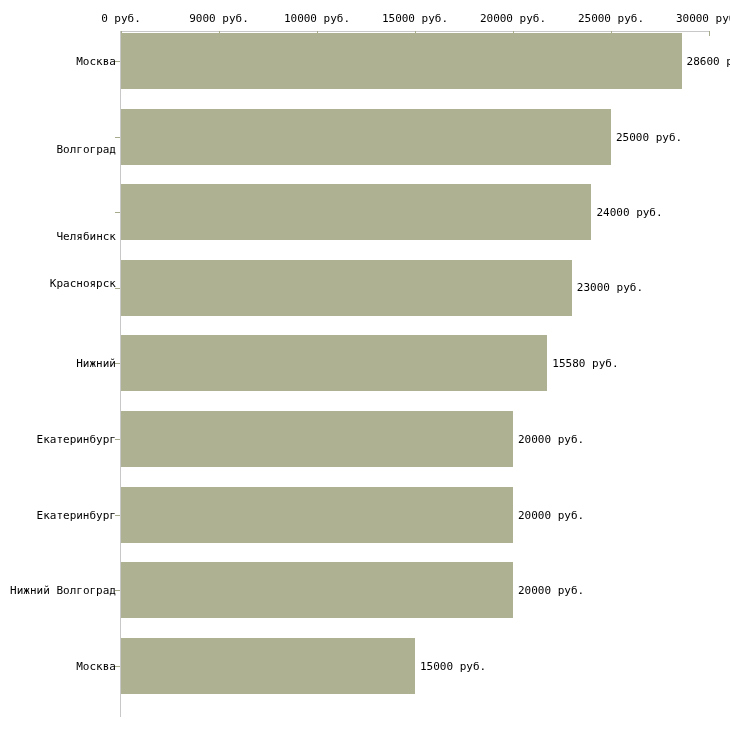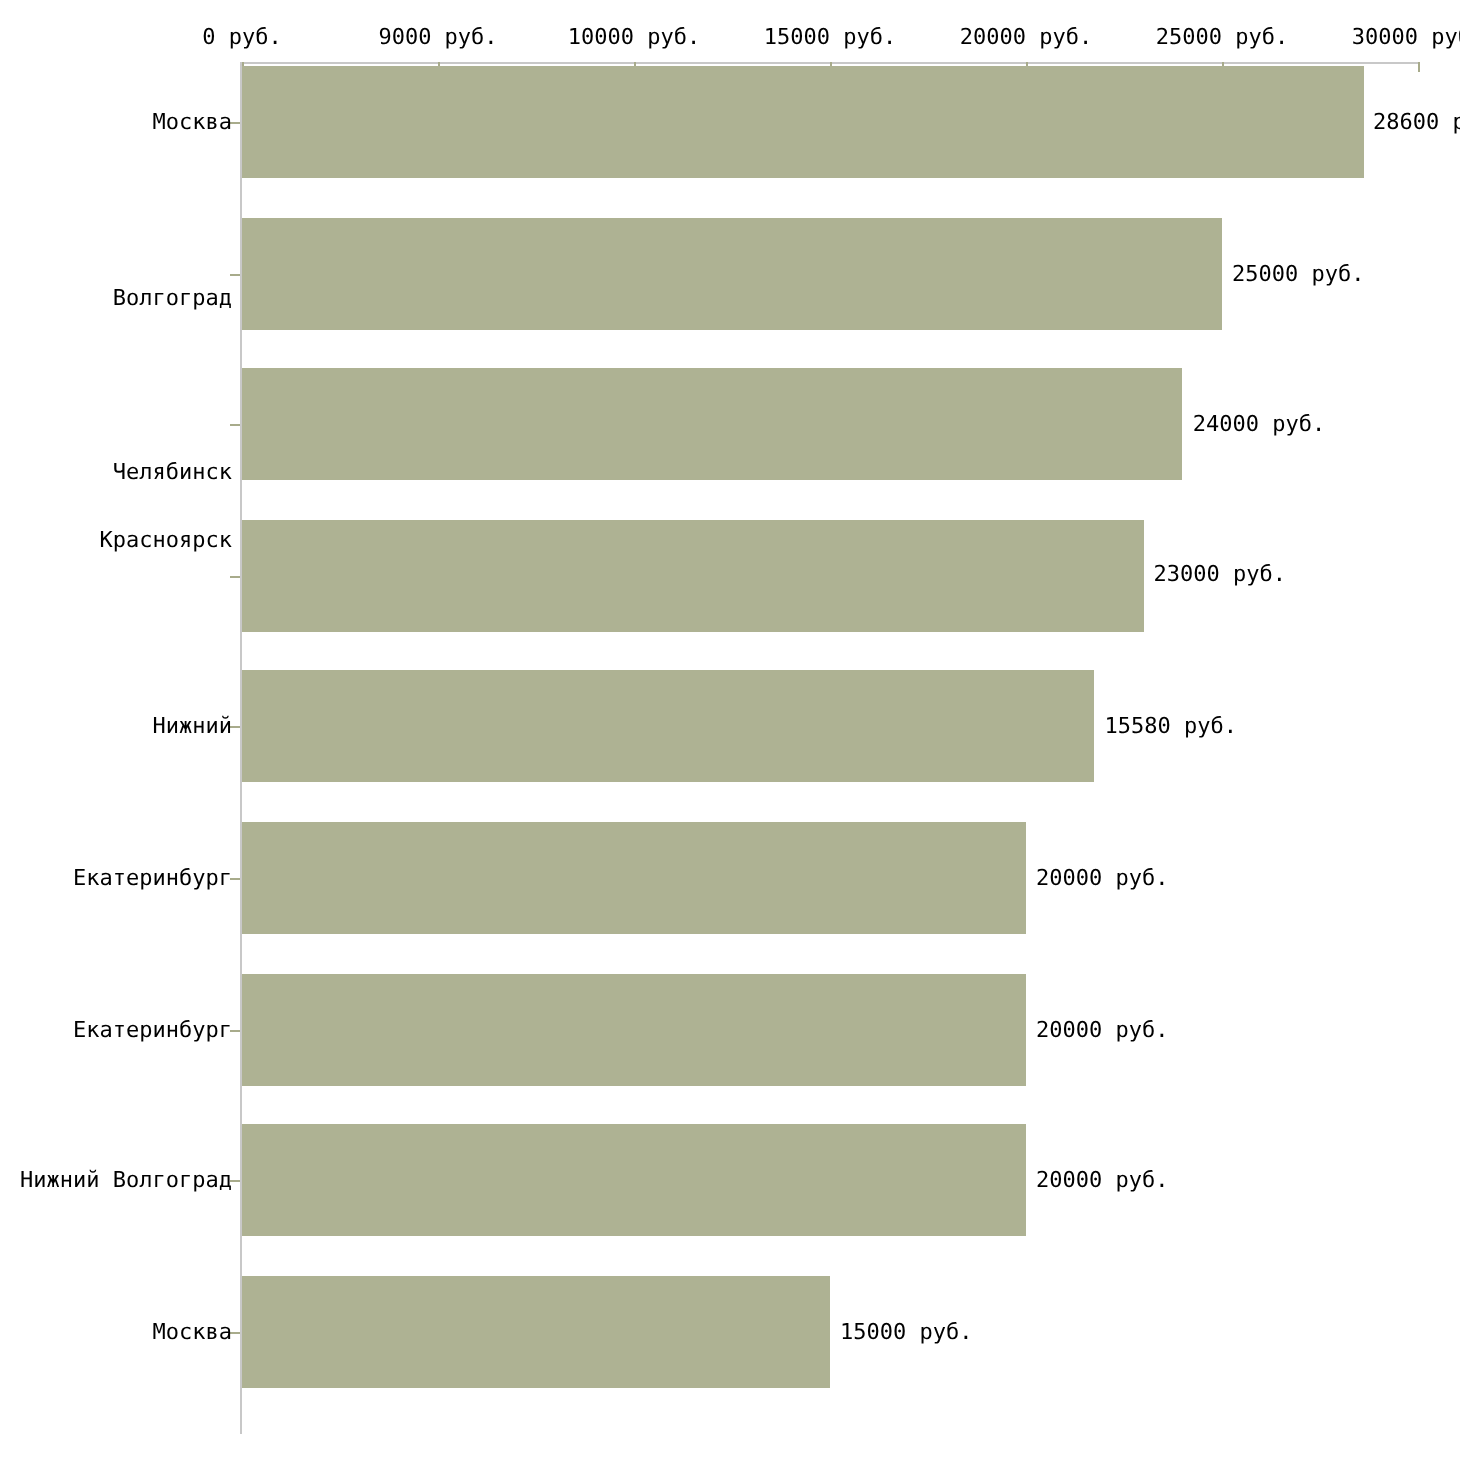--- a/index.html
+++ b/index.html
@@ -109,21 +109,21 @@
       <div class="dtick" style="top: 363.4px;"></div>
       <div class="dtick" style="top: 439px;"></div>
       <div class="dtick" style="top: 514.6px;"></div>
       <div class="dtick" style="top: 590.2px;"></div>
       <div class="dtick" style="top: 665.8px;"></div>
     </div>
   <div id="clabels">
       <div class="clabel" style="top: 61px;">Москва</div>
       <div class="clabel" style="top: 136.6px; margin-top: 12px;">Волгоград</div>
       <div class="clabel" style="top: 212.2px; margin-top: 24px;">Челябинск</div>
-      <div class="clabel" style="top: 270px;">Красноярск</div>
+      <div class="clabel" style="top: 283px;">Красноярск</div>
       <div class="clabel" style="top: 363.4px;">Нижний</div>
       <div class="clabel" style="top: 439px;">Екатеринбург</div>
       <div class="clabel" style="top: 514.6px;">Екатеринбург</div>
       <div class="clabel" style="top: 590.2px;">Нижний Волгоград</div>
       <div class="clabel" style="top: 665.8px;">Москва</div>
     </div>
   <div id="bars">
       <div class="bar" style="left: 121px; top: 33px; width: 560.56px; height: 56px; background: rgb(174, 178, 147);"></div>
       <div class="bar" style="left: 121px; top: 108.6px; width: 490px; height: 56px; background: rgb(174, 178, 147);"></div>
       <div class="bar" style="left: 121px; top: 184.2px; width: 470.4px; height: 56px; background: rgb(174, 178, 147);"></div>

